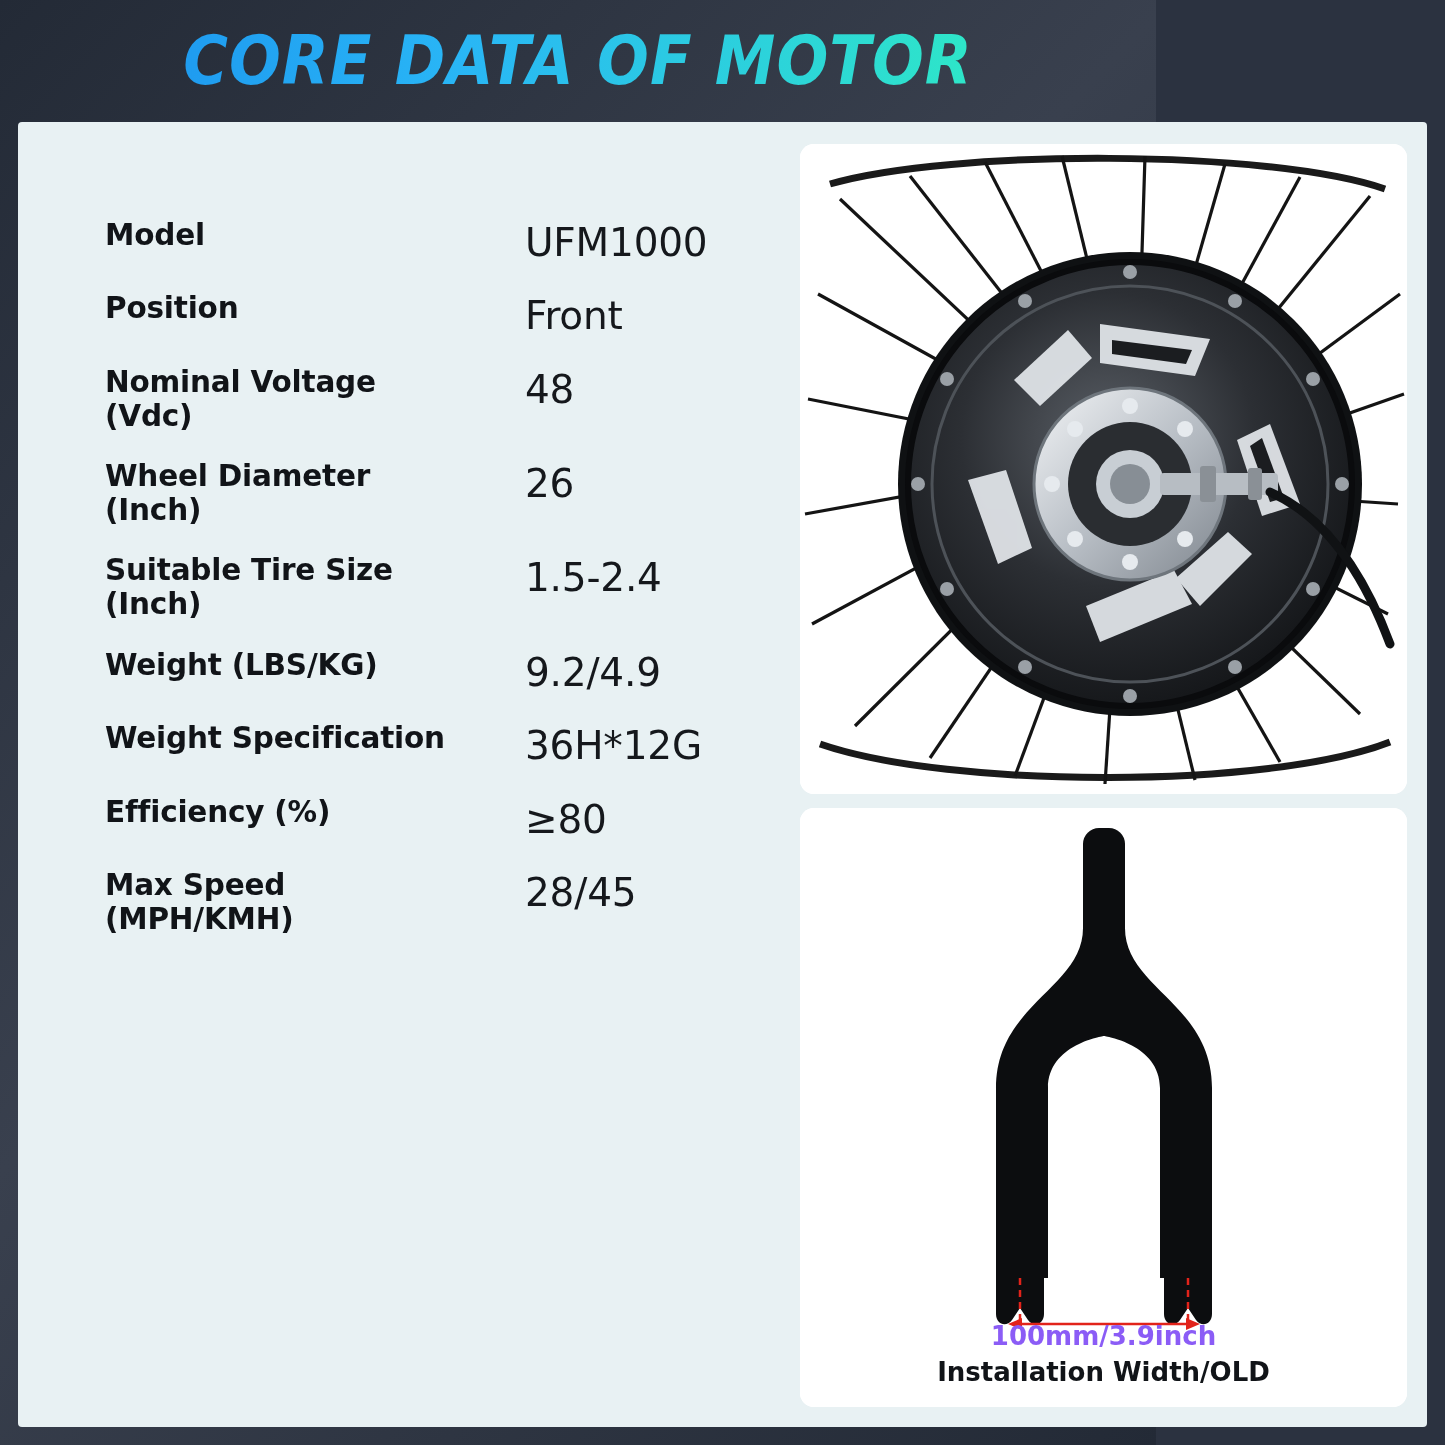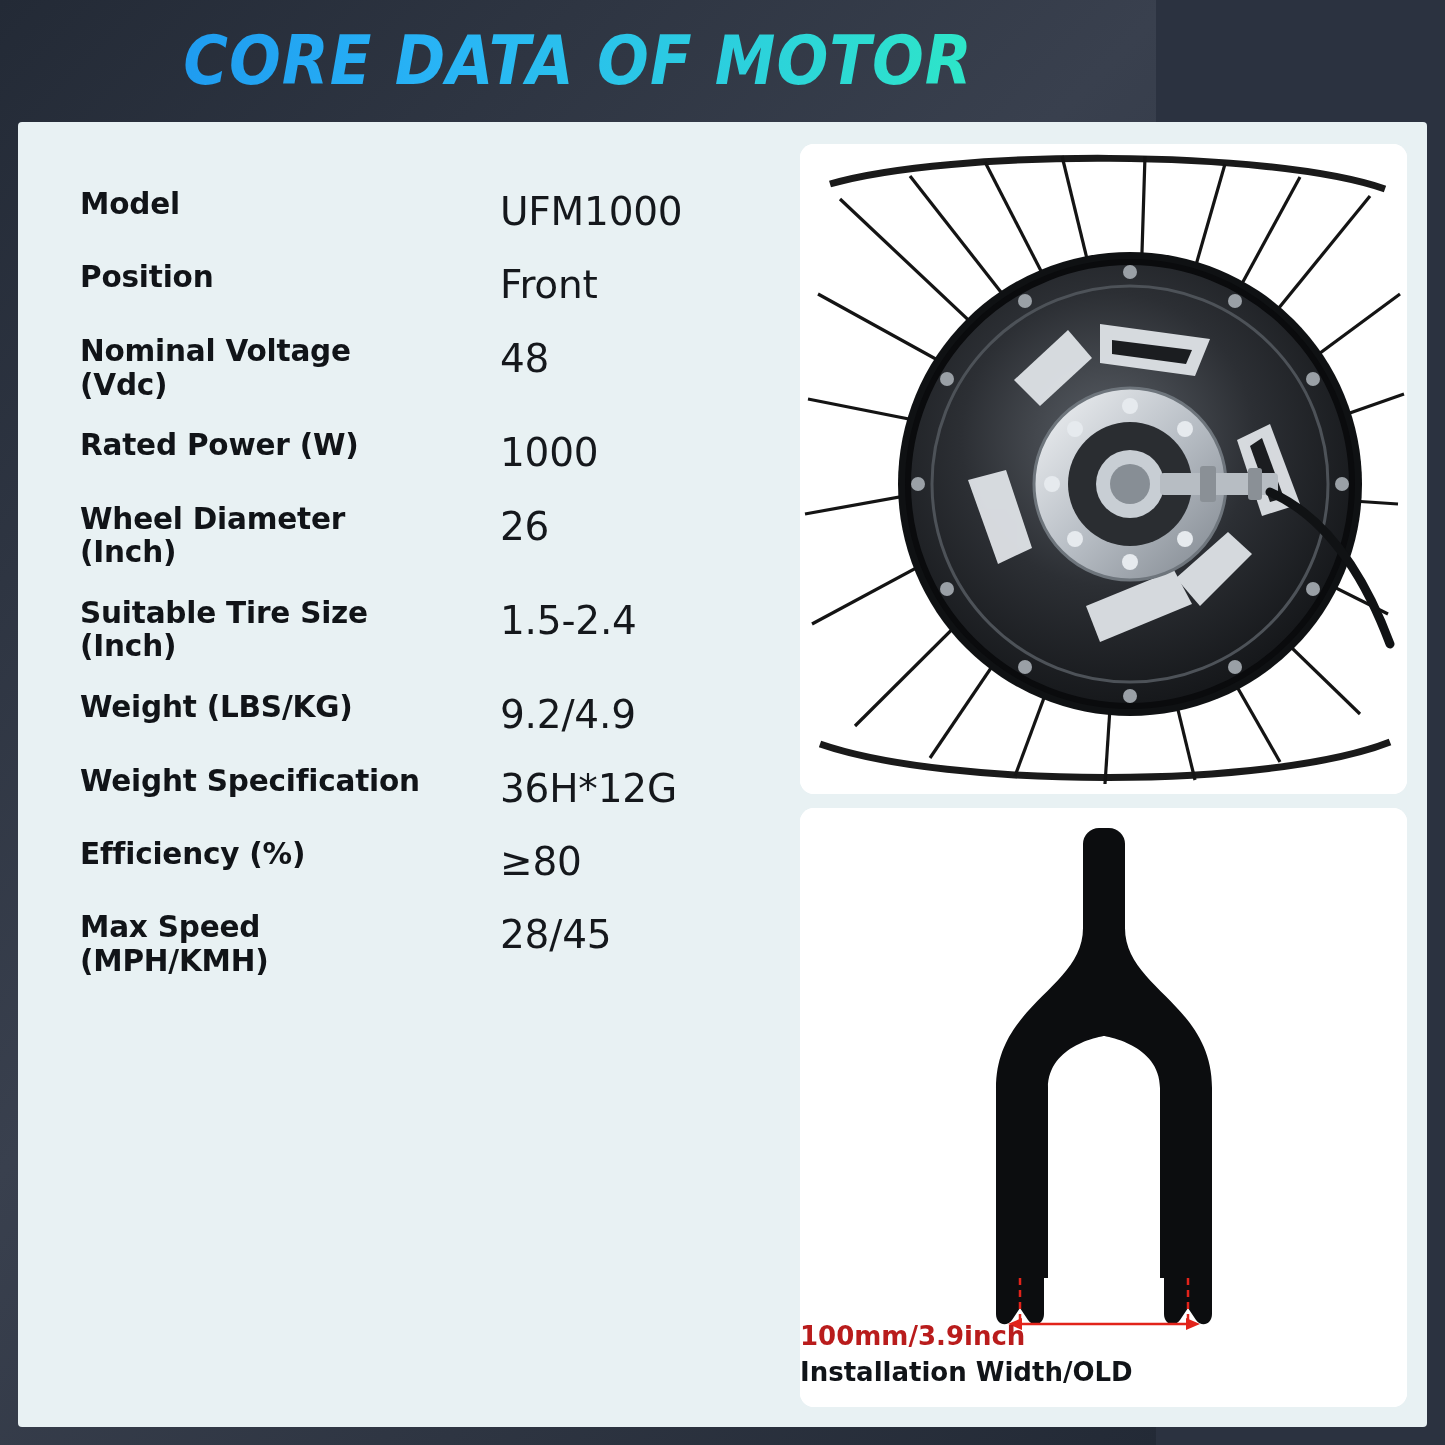--- a/index.html
+++ b/index.html
@@ -45,21 +45,22 @@
     top: 122px;
     left: 18px;
     width: 1409px;
     height: 1305px;
     background: #e8f1f3;
     border-radius: 4px;
     display: flex;
   }
   .spec-col {
     width: 782px;
-    padding: 52px 0 0 62px;
+    padding: 83px 0 0 62px;
+    margin-left: 25px;
   }
   .spec-table {
     width: 690px;
     border-collapse: collapse;
   }
   .spec-table tr { vertical-align: top; }
   .spec-label {
     font-family: "DejaVu Sans", sans-serif;
     font-weight: bold;
     font-size: 29.5px;
@@ -92,30 +93,31 @@
     position: relative;
     overflow: hidden;
   }
   .img-box.top { height: 650px; }
   .img-box.bottom { flex: 1; }
 
   .fork-caption-unit {
     position: absolute;
     left: 0; right: 0;
     bottom: 56px;
-    text-align: left;
+    text-align: center;
     font-family: "DejaVu Sans", sans-serif;
     font-weight: bold;
     font-size: 26px;
-    color: #b91c1c;
+    color: #8b5cf6;
   }
   .fork-caption-label {
     position: absolute;
     left: 0; right: 0;
     bottom: 20px;
+    text-align: center;
     font-family: "DejaVu Sans", sans-serif;
     font-weight: bold;
     font-size: 26px;
     color: #111418;
   }
   svg { display: block; }
 </style>
 </head>
 <body>
 
@@ -135,24 +137,20 @@
             <td class="spec-value">UFM1000</td>
           </tr>
           <tr>
             <td class="spec-label">Position</td>
             <td class="spec-value">Front</td>
           </tr>
           <tr>
             <td class="spec-label" style="white-space:pre-line">Nominal Voltage
 (Vdc)</td>
             <td class="spec-value">48</td>
-          </tr>
-          <tr>
-            <td class="spec-label">Rated Power (W)</td>
-            <td class="spec-value">1000</td>
           </tr>
           <tr>
             <td class="spec-label" style="white-space:pre-line">Wheel Diameter
 (Inch)</td>
             <td class="spec-value">26</td>
           </tr>
           <tr>
             <td class="spec-label" style="white-space:pre-line">Suitable Tire Size
 (Inch)</td>
             <td class="spec-value">1.5-2.4</td>

